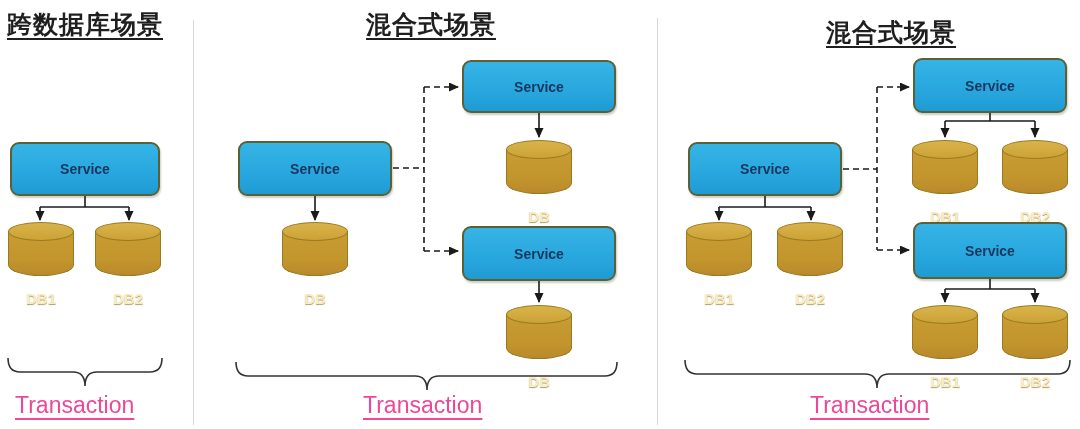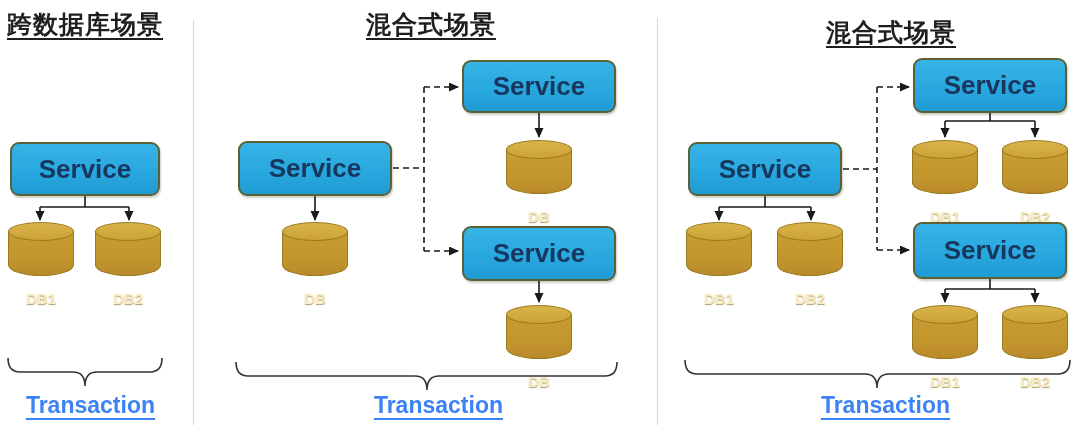--- a/index.html
+++ b/index.html
@@ -12,41 +12,41 @@
   }
   .section-title {
     position:absolute; text-align:center; font-weight:bold; font-size:25px; color:#1f1f1f;
     text-decoration:underline; text-underline-offset:5px; text-decoration-thickness:2px;
     letter-spacing:1px; white-space:nowrap;
   }
   .svc {
     position:absolute; background:linear-gradient(180deg,#36b4e6 0%, #29a8df 55%, #1f9bd3 100%);
     border:2px solid #5c6135; border-radius:9px; box-sizing:border-box;
     display:flex; align-items:center; justify-content:center;
-    color:#17375e; font-weight:bold; font-size:26px;
+    color:#17375e; font-weight:bold; font-size:14px;
     box-shadow:1px 2px 2px rgba(60,60,30,0.25);
   }
   .db { position:absolute; width:66px; height:55px; }
   .db .body {
     position:absolute; left:0; top:9px; width:66px; height:45px;
     background:linear-gradient(180deg,#c89d32 0%, #c2952d 65%, #ba8a2b 100%);
     border:1px solid #9a7a1f; border-top:none; box-sizing:border-box;
     border-radius:0 0 33px 33px / 0 0 11px 11px;
   }
   .db .top {
     position:absolute; left:0; top:0; width:66px; height:19px;
     background:linear-gradient(180deg,#d9b34b 0%, #cba236 100%);
     border:1px solid #9a7a1f; border-radius:50%; box-sizing:border-box;
   }
   .db .label {
     position:absolute; left:0; right:0; top:23px; text-align:center;
     color:#f8ecc0; font-weight:bold; font-size:15px; text-shadow:0 1px 1px rgba(120,90,10,0.6);margin-top:45px;
   }
   .transaction {
-    position:absolute; text-align:right; font-weight:bold; font-size:23px; color:#3b82f6;
+    position:absolute; text-align:left; font-weight:normal; font-size:23px; color:#ec4899;
     text-decoration:underline; text-underline-offset:5px; text-decoration-thickness:2px;
     white-space:nowrap;
   }
   #wires { position:absolute; left:0; top:0; width:1080px; height:429px; }
 </style>
 </head>
 <body>
 
 <div id="canvas">
 

